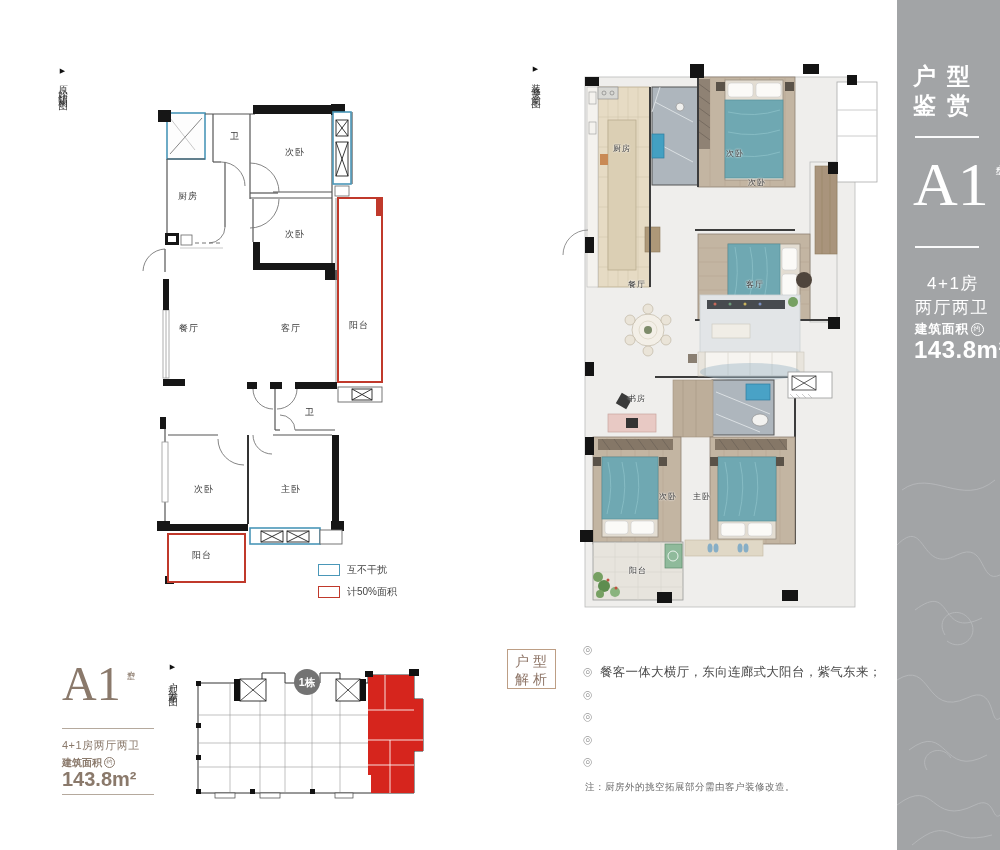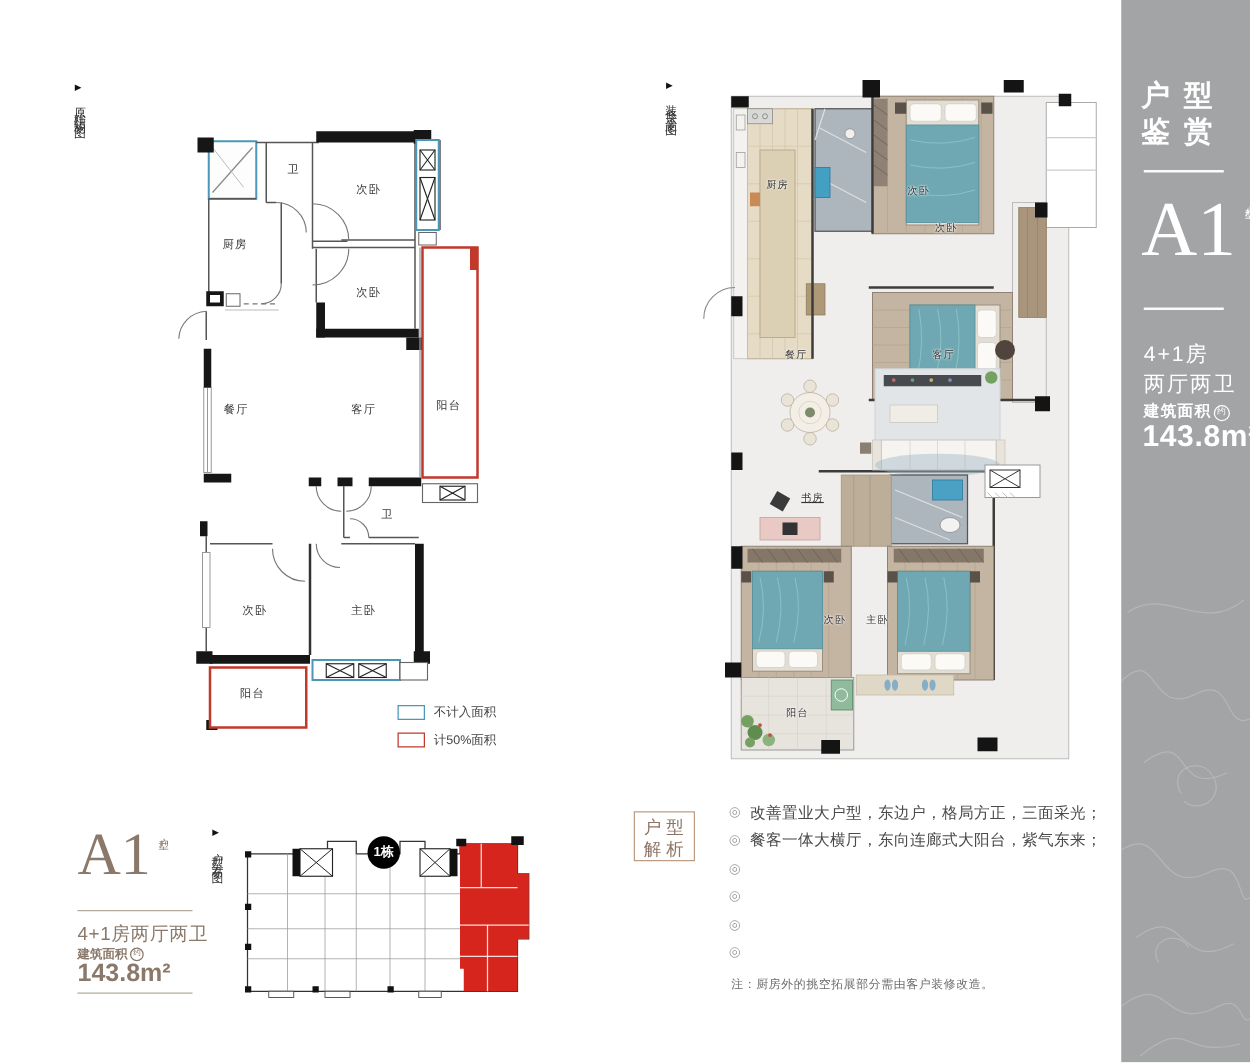--- a/index.html
+++ b/index.html
@@ -34,28 +34,28 @@
   .legend-row{position:absolute;display:flex;align-items:center;font-size:10px;color:#444;}
   .legend-swatch{width:20px;height:10px;background:#fff;margin-right:7px;flex:none;}
   .legend-swatch.blue{border:1.4px solid #4a97b8;}
   .legend-swatch.red{border:1.4px solid #c0392b;}
 
   
   .unit-card{position:absolute;left:58px;top:658px;width:140px;height:150px;color:#8a796b;}
   .uc-code{position:absolute;left:4px;top:0;font-family:"Liberation Serif",serif;font-size:48px;line-height:52px;}
   .uc-tag{position:absolute;left:66px;top:6px;writing-mode:vertical-rl;font-size:8px;letter-spacing:2px;}
   .uc-line{position:absolute;left:4px;width:92px;height:1px;background:#b5a99d;}
-  .uc-spec{position:absolute;left:4px;top:80px;font-size:15px;letter-spacing:0.5px;}
+  .uc-spec{position:absolute;left:4px;top:80px;font-size:11px;letter-spacing:0.5px;}
   .uc-arealabel{position:absolute;left:4px;top:98px;font-size:10px;font-weight:bold;}
   .uc-arealabel .circ{width:9px;height:9px;font-size:6px;line-height:8px;}
   .uc-areaval{position:absolute;left:4px;top:110px;font-size:20px;font-weight:bold;}
 
   
   .badge{position:absolute;left:294px;top:669px;width:26px;height:26px;border-radius:50%;
-         background:#000000;color:#fff;font-size:10.5px;font-weight:bold;text-align:center;
+         background:#737373;color:#fff;font-size:10.5px;font-weight:bold;text-align:center;
          line-height:26px;letter-spacing:0;}
 
   
   .an-box{position:absolute;left:507px;top:649px;width:40px;height:36px;border:1px solid #bd9e85;
           color:#8d7466;font-size:14px;letter-spacing:4px;line-height:18px;padding:2px 0 0 7px;}
   .an-list{position:absolute;left:583px;top:642px;width:300px;list-style:none;margin:0;padding:0;}
   .an-list li{display:flex;align-items:flex-start;height:22.4px;font-size:12.5px;color:#4a4a4a;
               letter-spacing:0.3px;white-space:nowrap;}
   .an-list .dot{color:#9a9a9a;font-size:11px;margin:1px 7px 0 0;flex:none;}
   .an-note{position:absolute;left:585px;top:781px;font-size:9.5px;color:#6b6b6b;letter-spacing:0.5px;}
@@ -186,21 +186,21 @@
     <span class="room-label" style="left:54px;top:236px;">餐厅</span>
     <span class="room-label" style="left:156px;top:236px;">客厅</span>
     <span class="room-label" style="left:224px;top:233px;">阳台</span>
     <span class="room-label" style="left:175px;top:320px;">卫</span>
     <span class="room-label" style="left:69px;top:397px;">次卧</span>
     <span class="room-label" style="left:156px;top:397px;">主卧</span>
     <span class="room-label" style="left:67px;top:463px;">阳台</span>
     
     <div class="legend-row" style="left:183px;top:471px;">
       <span class="legend-swatch blue"></span>
-      <span>不计入面积</span>
+      <span>互不干扰</span>
     </div>
     <div class="legend-row" style="left:183px;top:493px;">
       <span class="legend-swatch red"></span>
       <span>计50%面积</span>
     </div>
   </div>
 
   <div class="vcap" style="left:529px;top:64px;">
     <span class="tri">▶</span>
     <span class="vtxt">装修示意图</span>
@@ -443,21 +443,21 @@
         <rect x="222" y="528" width="16" height="11"></rect>
         <rect x="268" y="255" width="12" height="12"></rect>
         <rect x="268" y="100" width="10" height="12"></rect>
       </g>
     </svg>
     <span class="room-label dec" style="left:62px;top:86px;">厨房</span>
     <span class="room-label dec" style="left:175px;top:91px;">次卧</span>
     <span class="room-label dec" style="left:197px;top:120px;">次卧</span>
     <span class="room-label dec" style="left:77px;top:222px;">餐厅</span>
     <span class="room-label dec" style="left:195px;top:222px;">客厅</span>
-    <span class="room-label dec" style="left:90px;top:336px;text-decoration:underline;">书房</span>
+    <span class="room-label dec" style="left:77px;top:336px;">书房</span>
     <span class="room-label dec" style="left:108px;top:434px;">次卧</span>
     <span class="room-label dec" style="left:142px;top:434px;">主卧</span>
     <span class="room-label dec" style="left:78px;top:508px;">阳台</span>
   </div>
 
   <div class="unit-card">
     <div class="uc-code">A1</div>
     <div class="uc-tag">户型</div>
     <div class="uc-line" style="top:70px;"></div>
     <div class="uc-spec">4+1房两厅两卫</div>
@@ -524,21 +524,20 @@
   </div>
   <div class="badge">1栋</div>
 
   <div class="an-box">
     <div>户型</div>
     <div>解析</div>
   </div>
   <ul class="an-list">
     <li>
         <span class="dot">◎</span>
-        <span>改善置业大户型，东边户，格局方正，三面采光；</span>
       </li>
     <li>
         <span class="dot">◎</span>
         <span>餐客一体大横厅，东向连廊式大阳台，紫气东来；</span>
       </li>
     <li>
         <span class="dot">◎</span>
       </li>
     <li>
         <span class="dot">◎</span>
@@ -556,21 +555,21 @@
     <div class="sb-title">
       <div>户型</div>
       <div>鉴赏</div>
     </div>
     <div class="sb-line" style="top:136px;"></div>
     <div class="sb-unit">
       <span class="sb-code">A1</span>
       <span class="sb-tag">户型</span>
     </div>
     <div class="sb-line" style="top:246px;"></div>
-    <div class="sb-spec" style="top:272px;">4+1房</div>
+    <div class="sb-spec" style="top:272px;margin-left:12px;">4+1房</div>
     <div class="sb-spec" style="top:296px;">两厅两卫</div>
     <div class="sb-arealabel">
       <span>建筑面积</span><span class="circ">约</span>
     </div>
     <div class="sb-areaval">143.8m²</div>
     <svg class="dragon" width="103" height="400" viewBox="0 0 103 400">
       <g fill="none" stroke="#bcbec0" stroke-width="1" opacity="0.7">
         <path d="M5,40 C35,18 65,58 98,30"></path>
         <path d="M0,95 C30,65 22,125 60,105 C90,90 82,135 103,125"></path>
         <path d="M18,160 C58,130 40,190 85,168"></path>

